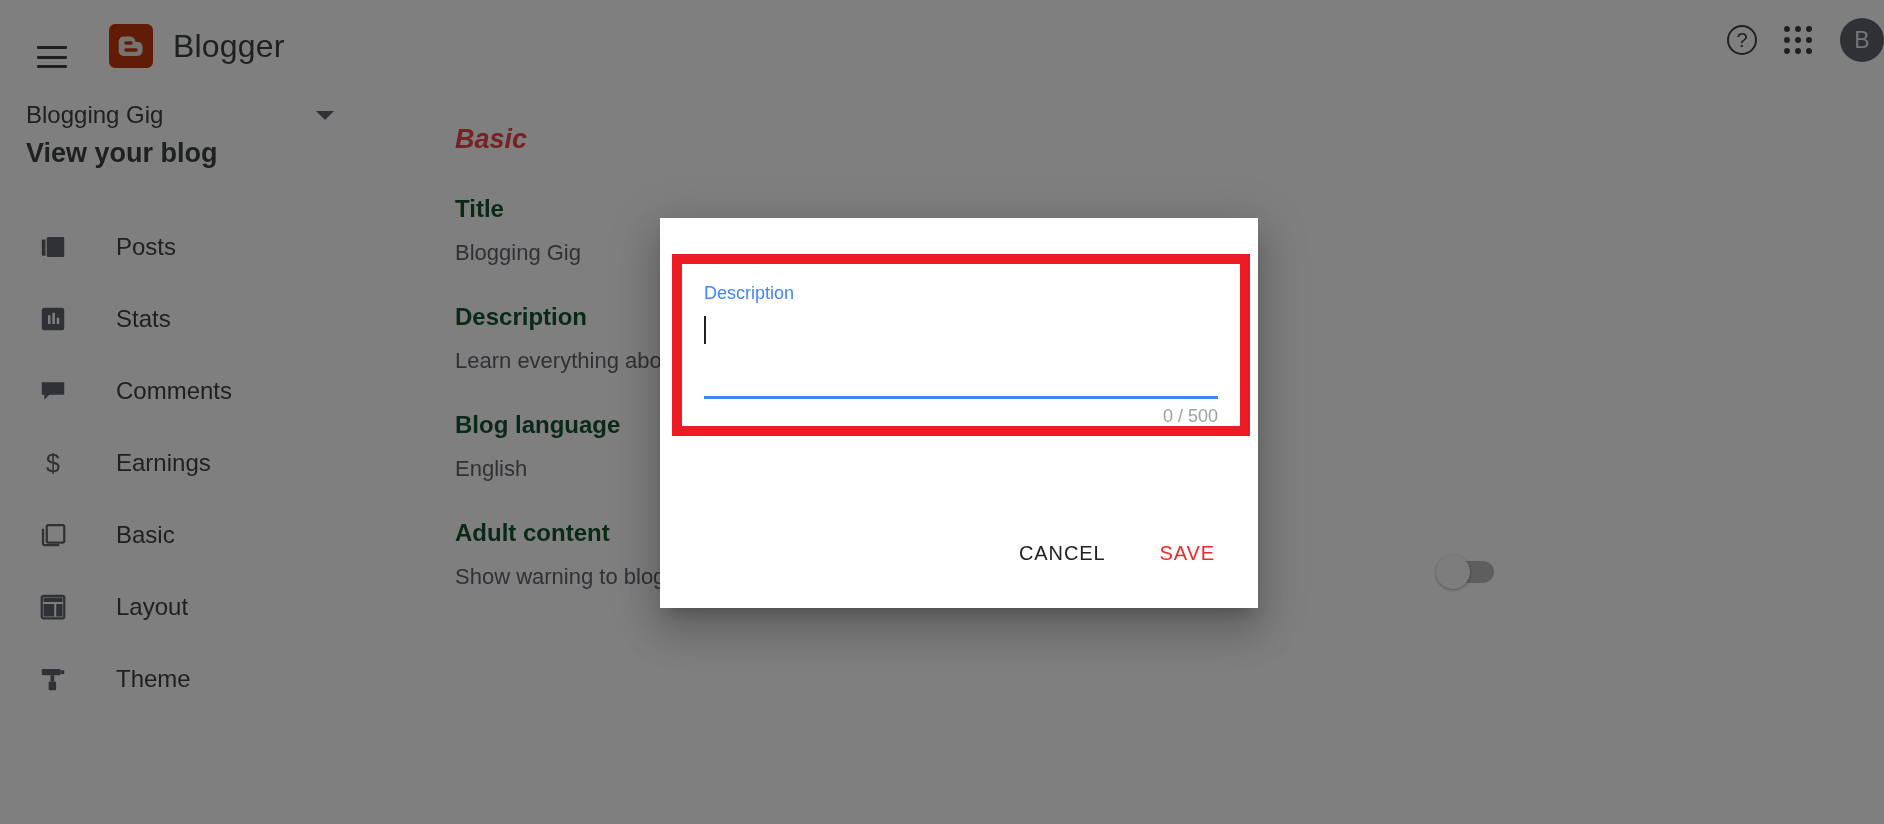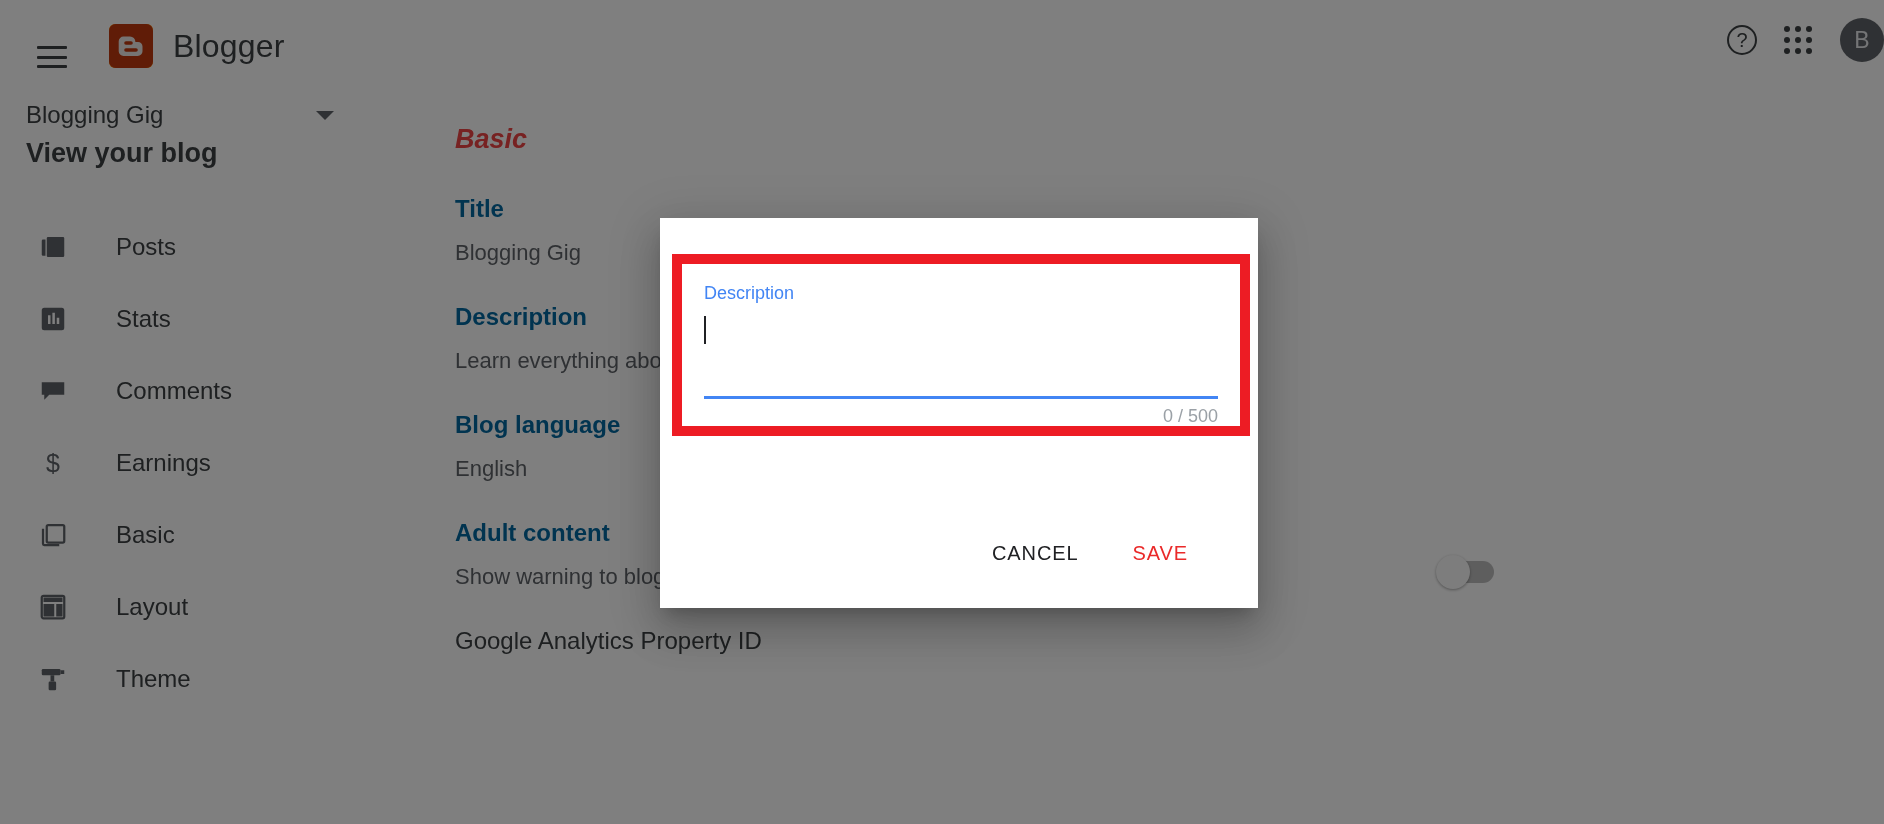--- a/index.html
+++ b/index.html
@@ -168,21 +168,21 @@
     background: #ffffff;
   }
   .section-title {
     font-size: 27px; font-weight: bold; color: #ef4444;
     padding-left: 0px;
     margin-bottom: 40px;
     font-style: italic;
   }
   .field { margin-bottom: 34px; position: relative; }
   .field-label {
-    font-size: 24px; color: #0369a1; font-weight: bold;
+    font-size: 24px; color: #14532d; font-weight: bold;
     margin-bottom: 14px;
   }
   .field-label.plain { font-weight: normal; color: #3c4043; }
   .field-value {
     font-size: 22px; color: #5f6368; line-height: 1.45;
     max-width: 720px;
   }
   .toggle {
     position: absolute;
     right: 390px; top: 42px;
@@ -261,21 +261,21 @@
     font-size: 18px;
     color: #9aa0a6;
   }
   .dialog-actions {
     position: absolute;
     left: 0; right: 0; bottom: 0;
     height: 110px;
     display: flex;
     align-items: center;
     justify-content: flex-end;
-    padding-right: 54px;
+    padding-right: 27px;
     gap: 22px;
   }
   .btn {
     background: none; border: none;
     font-family: "Liberation Sans", sans-serif;
     font-size: 20px;
     letter-spacing: 0.9px;
     padding: 12px 16px;
     cursor: pointer;
   }
@@ -434,23 +434,20 @@
       </div>
 
       <div class="field">
         <div class="field-label">Adult content</div>
         <div class="field-value">Show warning to blog readers</div>
         <div class="toggle">
           <div class="knob"></div>
         </div>
       </div>
 
-      <div class="field">
-        <div class="field-label plain">Google Analytics Property ID</div>
-      </div>
 
     </div>
 
   </div>
 
   <div class="scrim"></div>
 
   <div class="dialog">
 
     <div class="highlight-box">

